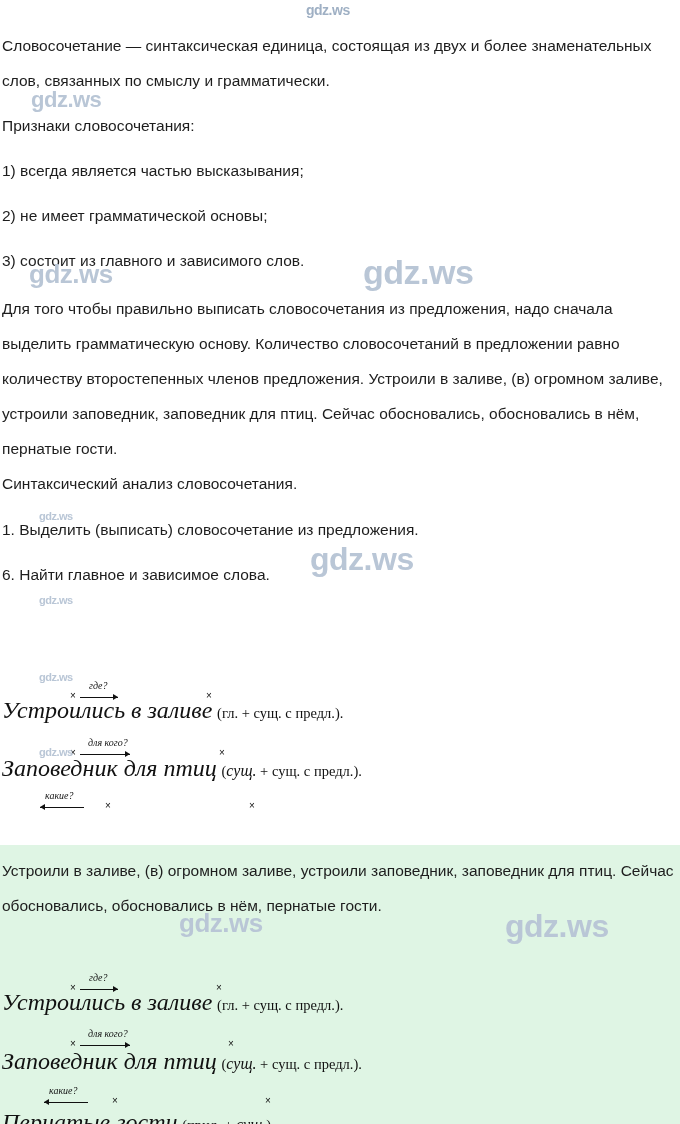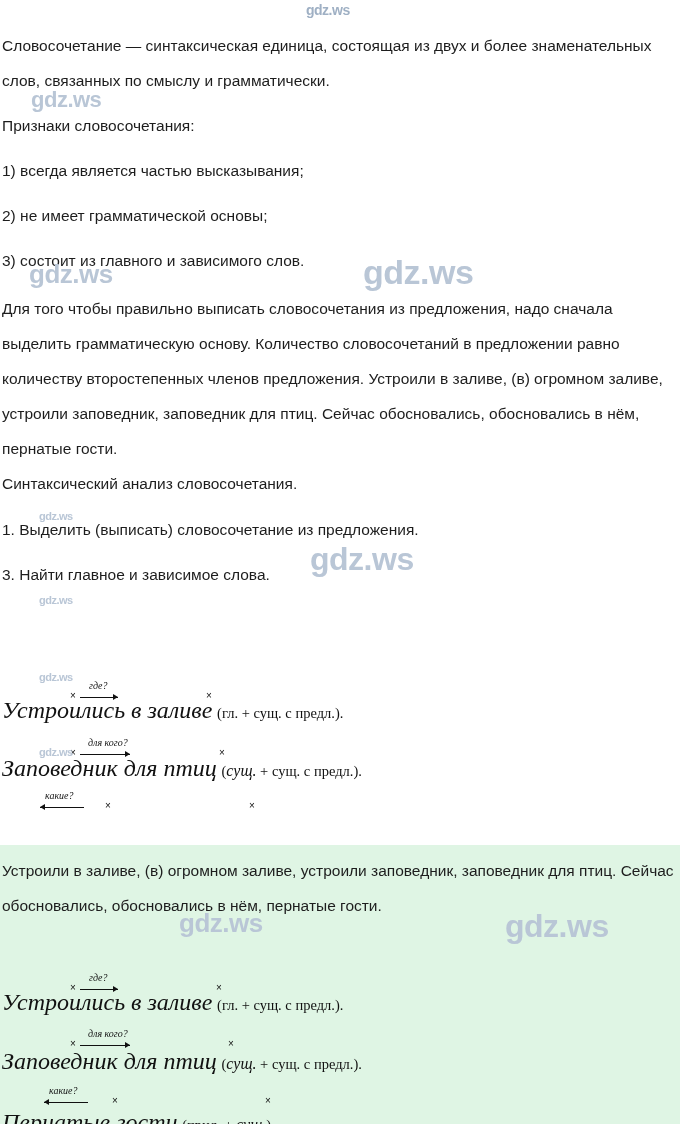--- a/index.html
+++ b/index.html
@@ -152,21 +152,21 @@
 
   <div class="body-text" style="top:466px;">
     <p>Синтаксический анализ словосочетания.</p>
   </div>
 
   <div class="body-text" style="top:512px;">
     <p>1. Выделить (выписать) словосочетание из предложения.</p>
   </div>
 
   <div class="body-text" style="top:557px;">
-    <p>3. Найти главное и зависимое слова.</p>
+    <p>6. Найти главное и зависимое слова.</p>
   </div>
 
 
   <div class="mark-layer" style="left:0; top:680px; width:400px; height:30px;">
     <span class="xmark" style="left:70px; top:10px;">×</span>
     <span class="qlabel" style="left:89px; top:0px;">где?</span>
     <div class="arrow" style="left:80px; top:14px; width:38px;">
         <span class="shaft"></span>
         <span class="head"></span>
       </div>

